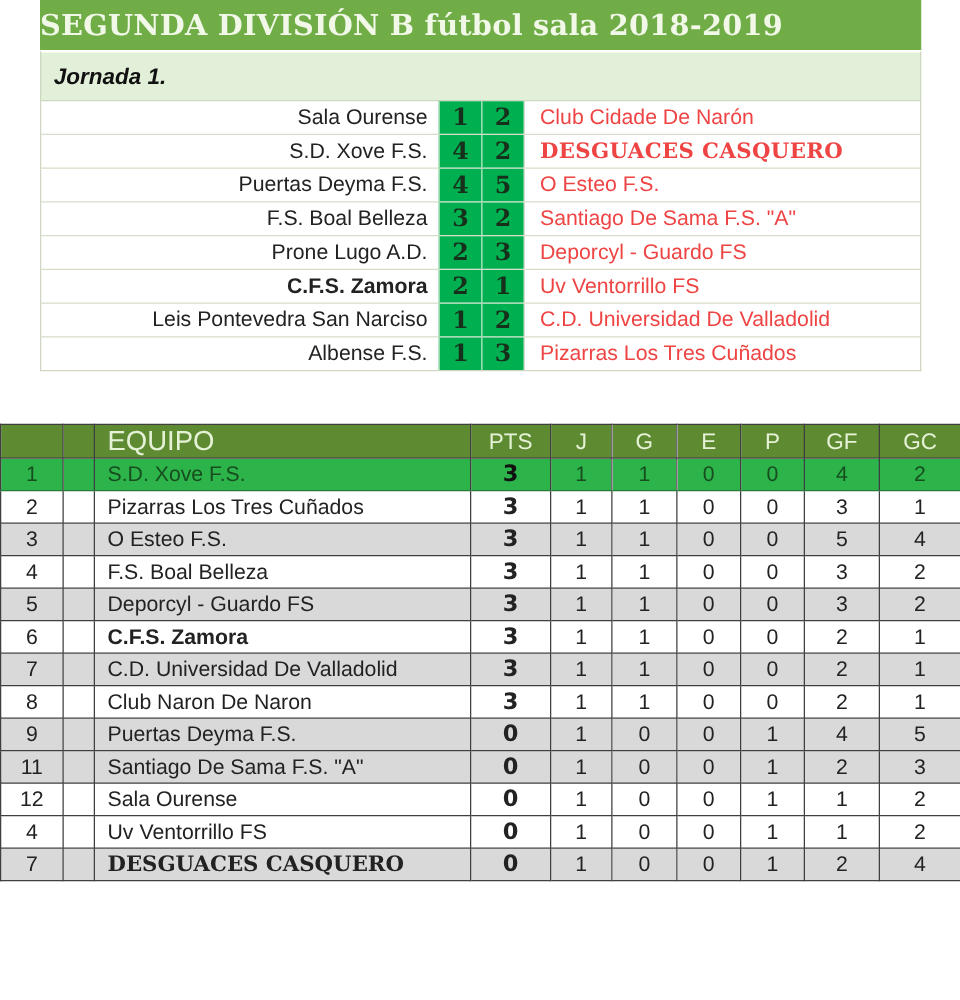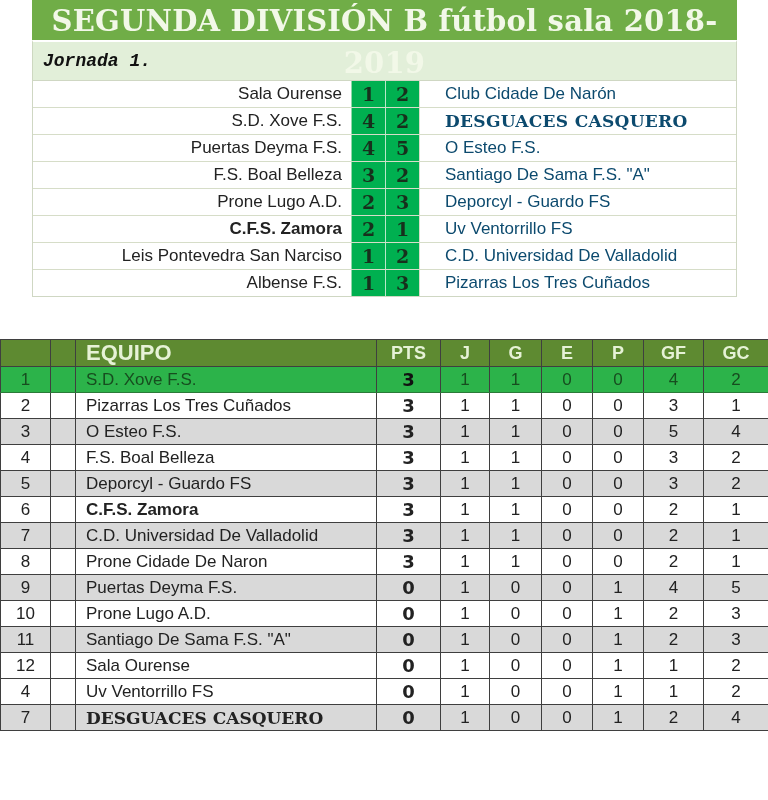--- a/index.html
+++ b/index.html
@@ -1,35 +1,35 @@
 <!DOCTYPE html>
 <html><head>
 <meta charset="utf-8">
 <style>
   html, body { margin: 0; padding: 0; background: #ffffff; }
   body { width: 768px; height: 800px; position: relative; overflow: hidden; font-family: "Liberation Sans", sans-serif; }
 
   
   #results { position: absolute; left: 32px; top: 0; width: 705px; }
-  .title-bar { height: 40px; background: #70ad47; color: #f2f8e8; font-family: "DejaVu Serif", serif; font-weight: bold; font-size: 29px; text-align: center; line-height: 42px; letter-spacing: 0.2px; }
-  .jornada-bar { height: 40px; background: #e2efd9; border-top: 2px solid #ffffff; box-sizing: border-box; font-family: Liberation Mono, monospace; font-style: italic; font-weight: bold; font-size: 18px; line-height: 38px; padding-left: 10px; color: #111; border-left: 1px solid #cdd8c0; border-right: 1px solid #cdd8c0; }
+  .title-bar { height: 40px; background: #70ad47; color: #f2f8e8; font-family: "DejaVu Serif", serif; font-weight: bold; font-size: 23px; text-align: left; line-height: 42px; letter-spacing: 0.2px; }
+  .jornada-bar { height: 40px; background: #e2efd9; border-top: 2px solid #ffffff; box-sizing: border-box; font-family: Liberation Sans, sans-serif; font-style: italic; font-weight: bold; font-size: 18px; line-height: 38px; padding-left: 10px; color: #111; border-left: 1px solid #cdd8c0; border-right: 1px solid #cdd8c0; }
   .match-list { border-left: 1px solid #cfd7c3; border-right: 1px solid #cfd7c3; border-bottom: 1px solid #cfd7c3; }
   .match-row { display: flex; height: 27px; border-top: 1px solid #d6ddc8; box-sizing: border-box; }
   .match-row:first-child { border-top: 1px solid #cfd7c3; }
   .home { width: 309px; text-align: right; padding-right: 9px; font-size: 17px; line-height: 26px; color: #222; white-space: nowrap; font-family: "Liberation Sans", sans-serif; }
   .score { width: 33px; background: #00b050; text-align: center; font-family: "DejaVu Serif", serif; font-weight: bold; font-size: 19px; line-height: 26px; color: #17301c; border-left: 1px solid #8fd9a8; }
   .score + .score { border-left: 1px solid #b8e8c8; }
-  .away { flex: 1; padding-left: 25px; font-size: 17px; line-height: 26px; color: #0c4a6e; white-space: nowrap; border-left: 1px solid #d6ddc8; }
+  .away { flex: 1; padding-left: 12px; font-size: 17px; line-height: 26px; color: #ef4444; white-space: nowrap; border-left: 1px solid #d6ddc8; }
   .bold-sans { font-weight: bold; }
   .serif-bold { font-family: "DejaVu Serif", serif; font-weight: bold; font-size: 17px; letter-spacing: 0.3px; }
 
   
   #standings { position: absolute; left: 0; top: 339px; width: 768px; border-collapse: collapse; table-layout: fixed; }
   #standings th, #standings td { border: 1px solid #3f3f3f; padding: 0; height: 26px; box-sizing: border-box; font-size: 17px; color: #222; overflow: hidden; white-space: nowrap; }
-  #standings thead th { background: #5e8a31; color: #e6f2d6; font-weight: bold; height: 24px; font-size: 18px; text-align: center; }
+  #standings thead th { background: #5e8a31; color: #e6f2d6; font-weight: normal; height: 24px; font-size: 18px; text-align: center; }
   #standings thead th.th-equipo { text-align: left; padding-left: 10px; font-size: 22px; }
   #standings td.pos { text-align: center; }
   #standings td.team { padding-left: 10px; }
   #standings td.num { text-align: center; }
   #standings td.pts { text-align: center; font-weight: bold; font-family: "DejaVu Sans", sans-serif; font-size: 18px; }
   #standings tr.row-even td { background: #d9d9d9; }
   #standings tr.row-odd td { background: #ffffff; }
   #standings tr.row-leader td { background: #2cb34a; color: #174d1f; }
   #standings tr.row-leader td.pts { color: #111; }
   #standings tr.row-leader td { border-top: 1px solid #2a7a38; border-bottom: 1px solid #2a7a38; }
@@ -202,52 +202,40 @@
         <td class="num">1</td>
         <td class="num">1</td>
         <td class="num">0</td>
         <td class="num">0</td>
         <td class="num">2</td>
         <td class="num">1</td>
       </tr>
       <tr class="row-odd">
         <td class="pos">8</td>
         <td></td>
-        <td class="team">Prone Cidade De Naron</td>
+        <td class="team">Club Naron De Naron</td>
         <td class="pts">3</td>
         <td class="num">1</td>
         <td class="num">1</td>
         <td class="num">0</td>
         <td class="num">0</td>
         <td class="num">2</td>
         <td class="num">1</td>
       </tr>
       <tr class="row-even">
         <td class="pos">9</td>
         <td></td>
         <td class="team">Puertas Deyma F.S.</td>
         <td class="pts">0</td>
         <td class="num">1</td>
         <td class="num">0</td>
         <td class="num">0</td>
         <td class="num">1</td>
         <td class="num">4</td>
         <td class="num">5</td>
-      </tr>
-      <tr class="row-odd">
-        <td class="pos">10</td>
-        <td></td>
-        <td class="team">Prone Lugo A.D.</td>
-        <td class="pts">0</td>
-        <td class="num">1</td>
-        <td class="num">0</td>
-        <td class="num">0</td>
-        <td class="num">1</td>
-        <td class="num">2</td>
-        <td class="num">3</td>
       </tr>
       <tr class="row-even">
         <td class="pos">11</td>
         <td></td>
         <td class="team">Santiago De Sama F.S. "A"</td>
         <td class="pts">0</td>
         <td class="num">1</td>
         <td class="num">0</td>
         <td class="num">0</td>
         <td class="num">1</td>

